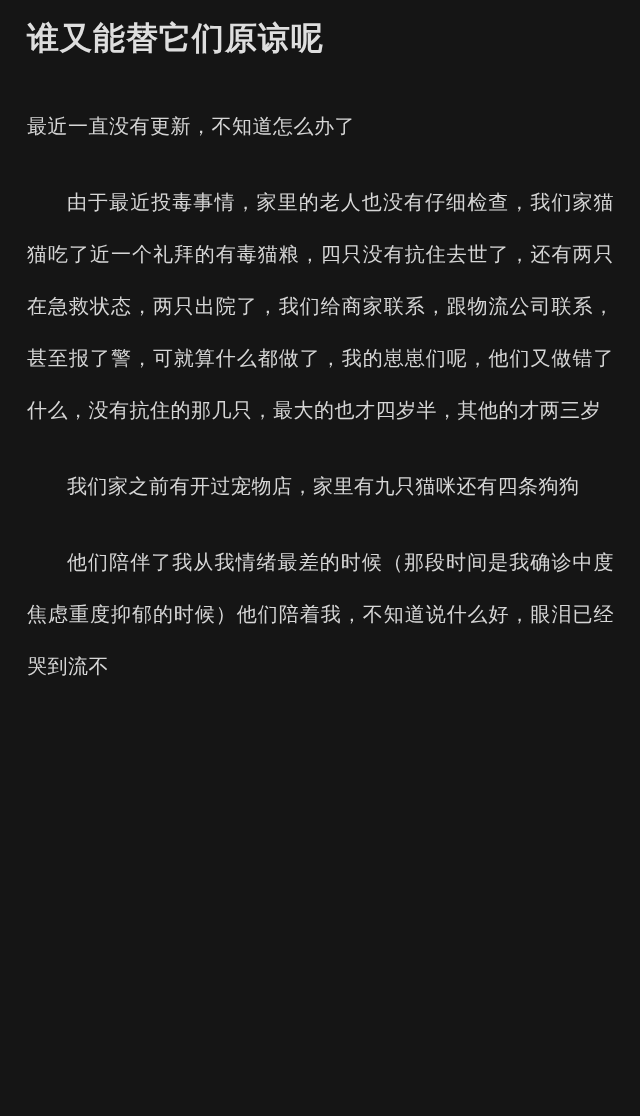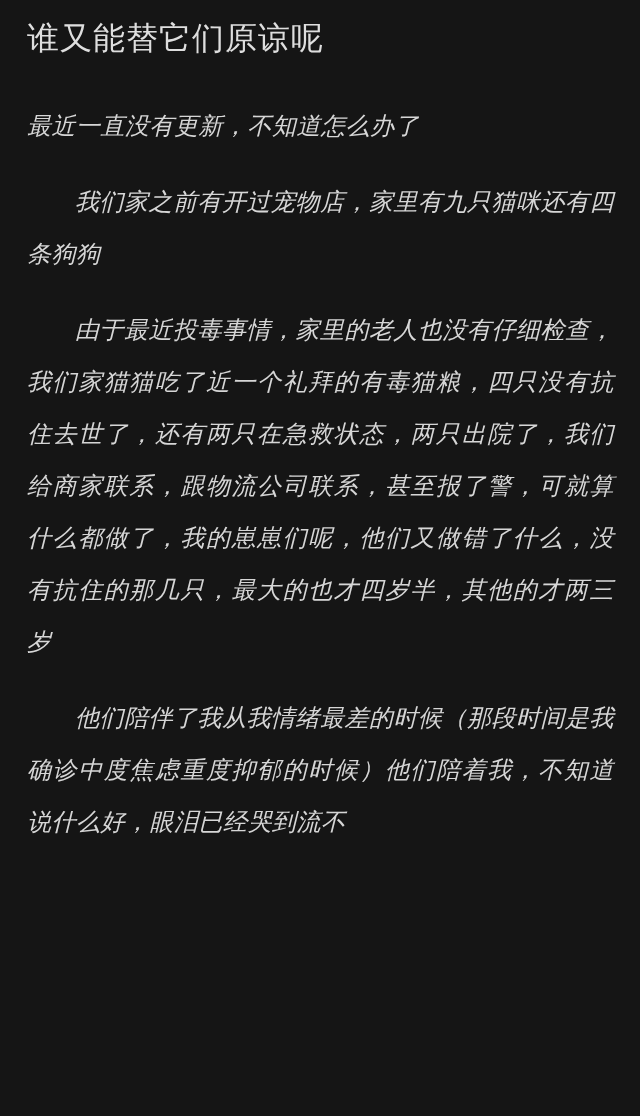--- a/index.html
+++ b/index.html
@@ -19,41 +19,40 @@
     background: var(--bg);
     font-family: "Liberation Sans", "DejaVu Sans", sans-serif;
   }
   main.article {
     padding: 14px 26px 0 27px;
   }
   h1.article-title {
     margin: 0 0 38px 0;
     font-size: 32px;
     line-height: 48px;
-    font-weight: 400;
+    font-weight: 700;
     letter-spacing: 1px;
     color: var(--title);
   }
   .article-body p {
     margin: 0 0 24px 0;
-    font-size: 24px;
+    font-size: 20px;
     line-height: 52px;
     letter-spacing: 0.5px;
     text-align: justify;
     color: var(--text);
-    font-style: italic;
   }
   .article-body p.indent {
     text-indent: 2em;
   }
 </style>
 </head>
 <body>
 
 <main class="article">
   <h1 class="article-title">谁又能替它们原谅呢</h1>
   <div class="article-body" id="article-body">
       <p class="">最近一直没有更新，不知道怎么办了</p>
+      <p class="indent">由于最近投毒事情，家里的老人也没有仔细检查，我们家猫猫吃了近一个礼拜的有毒猫粮，四只没有抗住去世了，还有两只在急救状态，两只出院了，我们给商家联系，跟物流公司联系，甚至报了警，可就算什么都做了，我的崽崽们呢，他们又做错了什么，没有抗住的那几只，最大的也才四岁半，其他的才两三岁</p>
       <p class="indent">我们家之前有开过宠物店，家里有九只猫咪还有四条狗狗</p>
-      <p class="indent">由于最近投毒事情，家里的老人也没有仔细检查，我们家猫猫吃了近一个礼拜的有毒猫粮，四只没有抗住去世了，还有两只在急救状态，两只出院了，我们给商家联系，跟物流公司联系，甚至报了警，可就算什么都做了，我的崽崽们呢，他们又做错了什么，没有抗住的那几只，最大的也才四岁半，其他的才两三岁</p>
       <p class="indent">他们陪伴了我从我情绪最差的时候（那段时间是我确诊中度焦虑重度抑郁的时候）他们陪着我，不知道说什么好，眼泪已经哭到流不</p>
     </div>
 </main>
 
 </body></html>

